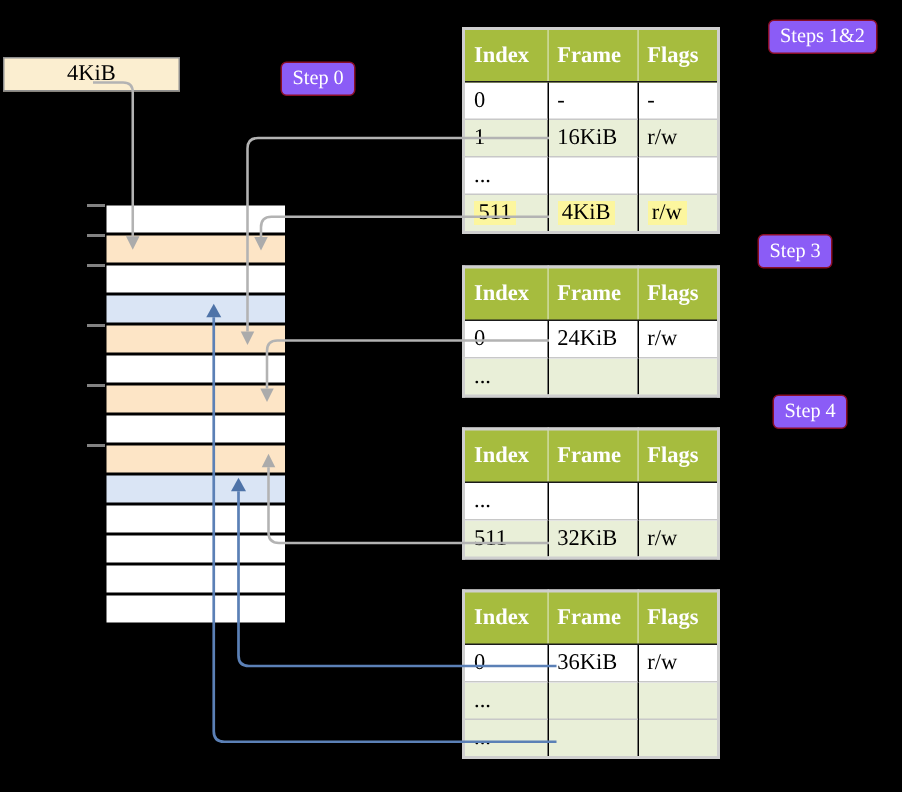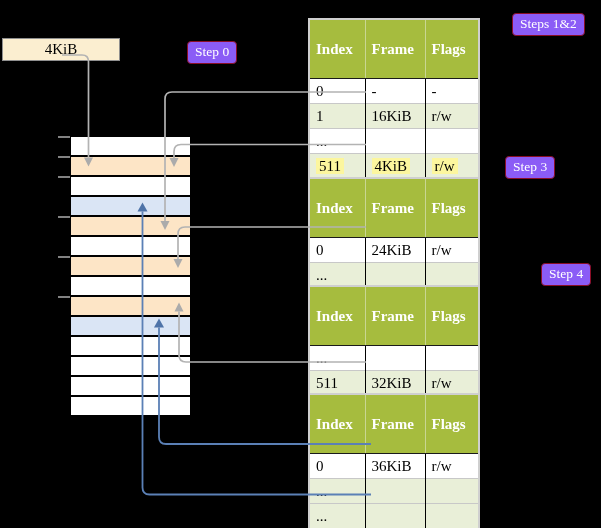--- a/index.html
+++ b/index.html
@@ -16,21 +16,21 @@
   }
   
   .steplabel{
     position:absolute;background:#8b5cf6;color:#FFFFFF;
     font-size:13.5px;line-height:1;padding:3px 7px 4px 7px;
     border-radius:4px;border:1px solid #8A0E26;white-space:nowrap;
   }
   .steplabel.s0{left:187px;top:41px;}
   .steplabel.s12{left:512px;top:13px;}
   .steplabel.s3{left:505px;top:156px;}
-  .steplabel.s4{left:541px;top:263px;}
+  .steplabel.s4{left:515px;top:263px;}
   
   .stack{
     position:absolute;left:71px;top:137px;width:119px;height:278px;
     display:grid;grid-template-rows:repeat(14,18px);row-gap:2px;
   }
   .stack-row{width:100%;}
   .stack-row[data-color="white"]{background:#FFFFFF;}
   .stack-row[data-color="peach"]{background:#FDE5C6;}
   .stack-row[data-color="blue"]{background:#DAE5F5;}
   
@@ -40,21 +40,21 @@
   }
   .ptable.t1{top:18px;}
   .ptable.t2{top:177px;}
   .ptable.t3{top:285px;}
   .ptable.t4{top:393px;}
   .ptable col.c1{width:56px;}
   .ptable col.c2{width:60px;}
   .ptable col.c3{width:54px;}
   .ptable th{
     background:#A6BC3E;color:#FFFFFF;font-weight:bold;font-size:15px;
-    text-align:left;height:26px;padding:16px 6px;border-left:1px solid #C9D693;
+    text-align:left;height:26px;padding:4px 6px;border-left:1px solid #C9D693;
     border-bottom:1px solid #1a1a1a;
   }
   .ptable th:first-child{border-left:none;}
   .ptable td{
     font-size:15px;color:#000;height:24px;padding:0 6px;
     border-left:1px solid #000;border-top:1px solid #C8C8C8;
     white-space:nowrap;overflow:hidden;
   }
   .ptable td:first-child{border-left:none;}
   .ptable tr:first-child td{border-top:none;}

